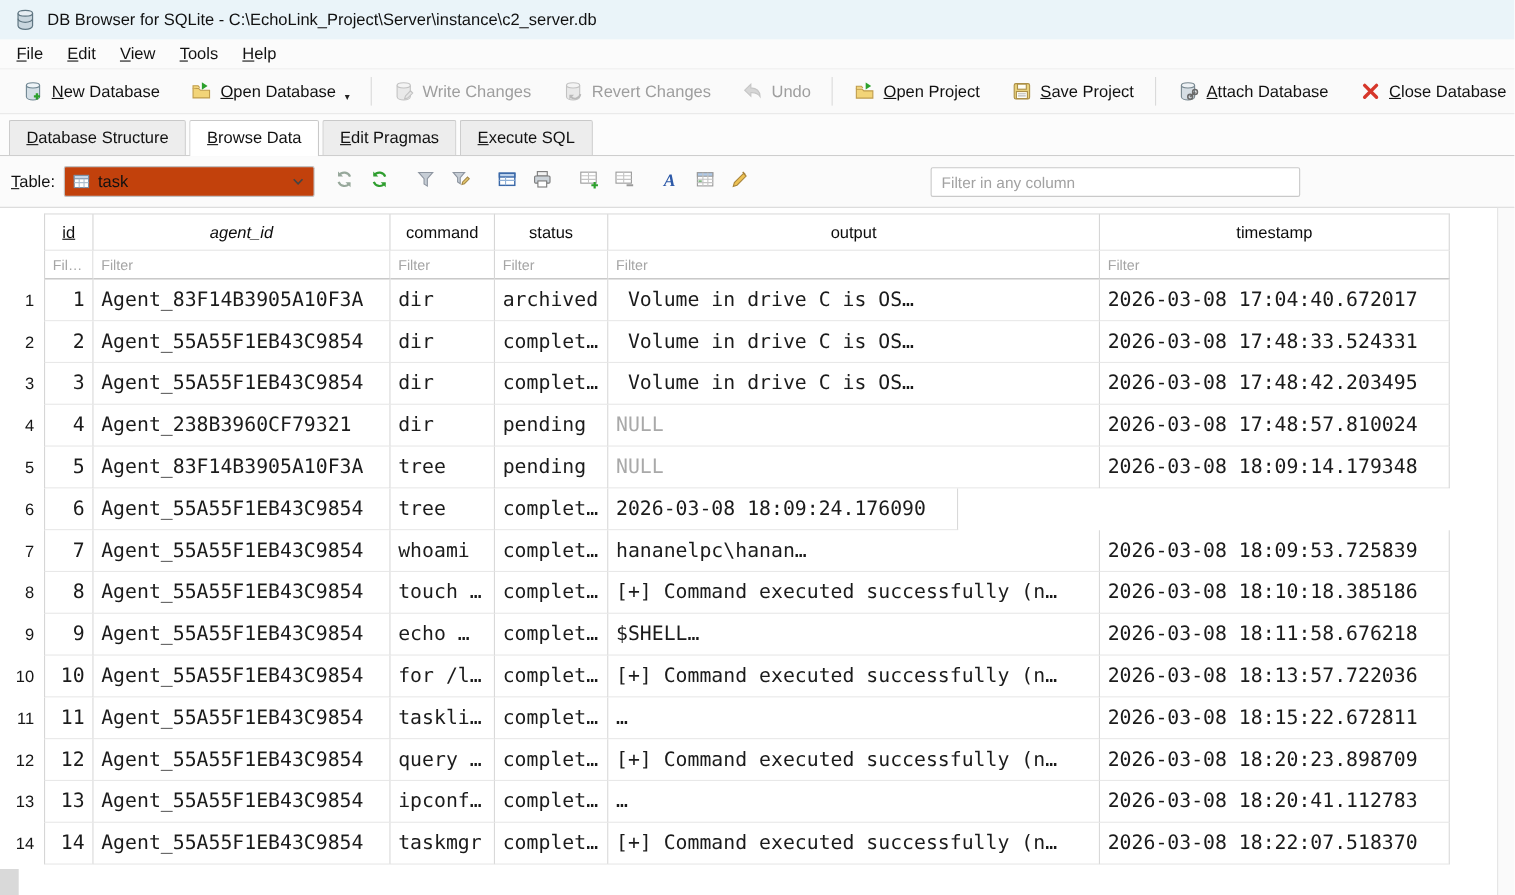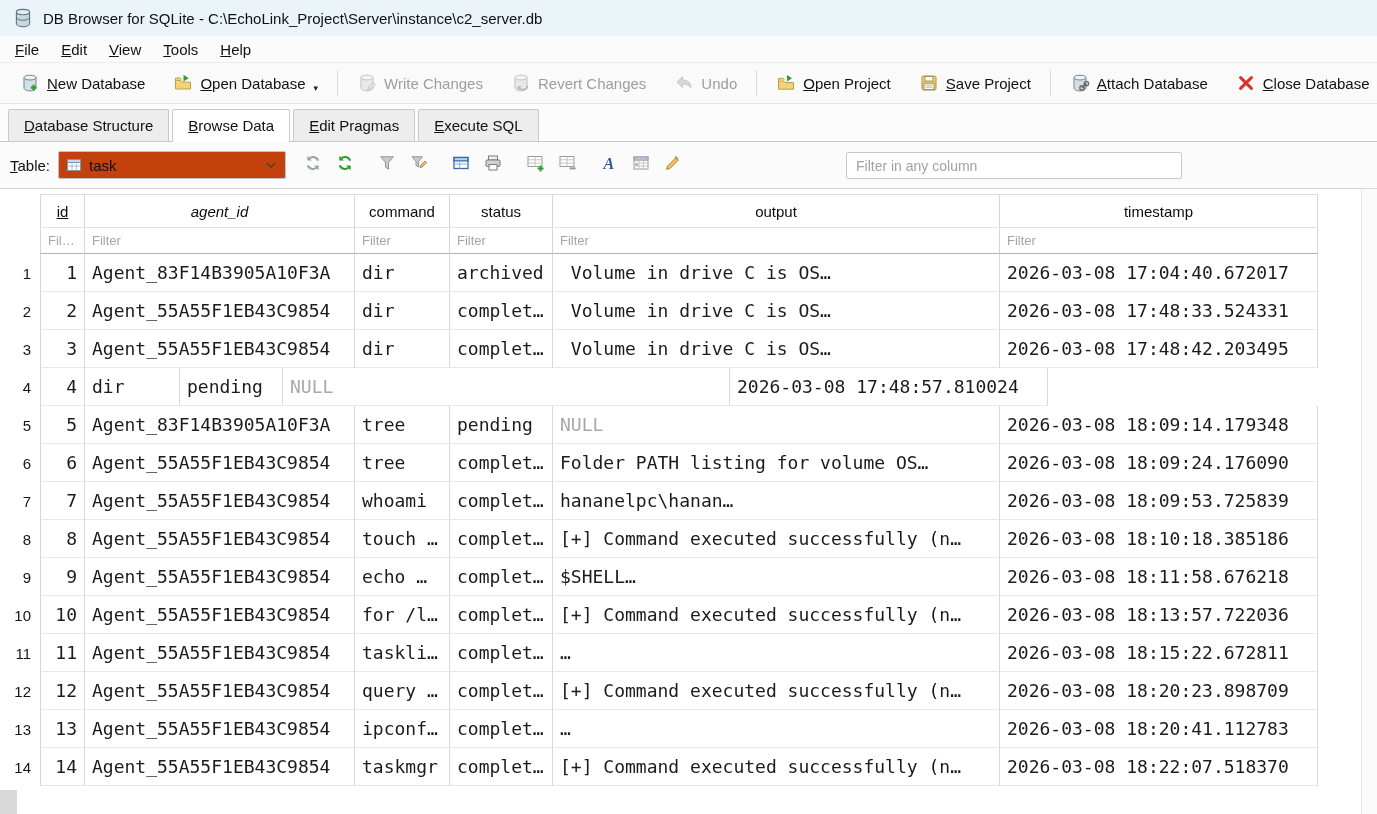--- a/index.html
+++ b/index.html
@@ -340,41 +340,41 @@
         <div class="g-cell numcol" style="width: 45px;">3</div>
         <div class="g-cell" style="width: 270px;">Agent_55A55F1EB43C9854</div>
         <div class="g-cell" style="width: 95px;">dir</div>
         <div class="g-cell" style="width: 103px;">complet…</div>
         <div class="g-cell" style="width: 447px;"> Volume in drive C is OS…</div>
         <div class="g-cell" style="width: 318px;">2026-03-08 17:48:42.203495</div>
       </div>
       <div class="g-row g-data">
         <div class="g-num">4</div>
         <div class="g-cell numcol" style="width: 45px;">4</div>
+        <div class="g-cell" style="width: 270px;">Agent_238B3960CF79321</div>
         <div class="g-cell" style="width: 95px;">dir</div>
         <div class="g-cell" style="width: 103px;">pending</div>
         <div class="g-cell null" style="width: 447px;">NULL</div>
         <div class="g-cell" style="width: 318px;">2026-03-08 17:48:57.810024</div>
       </div>
       <div class="g-row g-data">
         <div class="g-num">5</div>
         <div class="g-cell numcol" style="width: 45px;">5</div>
         <div class="g-cell" style="width: 270px;">Agent_83F14B3905A10F3A</div>
         <div class="g-cell" style="width: 95px;">tree</div>
         <div class="g-cell" style="width: 103px;">pending</div>
         <div class="g-cell null" style="width: 447px;">NULL</div>
         <div class="g-cell" style="width: 318px;">2026-03-08 18:09:14.179348</div>
       </div>
       <div class="g-row g-data">
         <div class="g-num">6</div>
         <div class="g-cell numcol" style="width: 45px;">6</div>
         <div class="g-cell" style="width: 270px;">Agent_55A55F1EB43C9854</div>
         <div class="g-cell" style="width: 95px;">tree</div>
         <div class="g-cell" style="width: 103px;">complet…</div>
-        <div class="g-cell" style="width: 447px;">Folder PATH listing for volume OS…</div>
         <div class="g-cell" style="width: 318px;">2026-03-08 18:09:24.176090</div>
       </div>
       <div class="g-row g-data">
         <div class="g-num">7</div>
         <div class="g-cell numcol" style="width: 45px;">7</div>
         <div class="g-cell" style="width: 270px;">Agent_55A55F1EB43C9854</div>
         <div class="g-cell" style="width: 95px;">whoami</div>
         <div class="g-cell" style="width: 103px;">complet…</div>
         <div class="g-cell" style="width: 447px;">hananelpc\hanan…</div>
         <div class="g-cell" style="width: 318px;">2026-03-08 18:09:53.725839</div>

